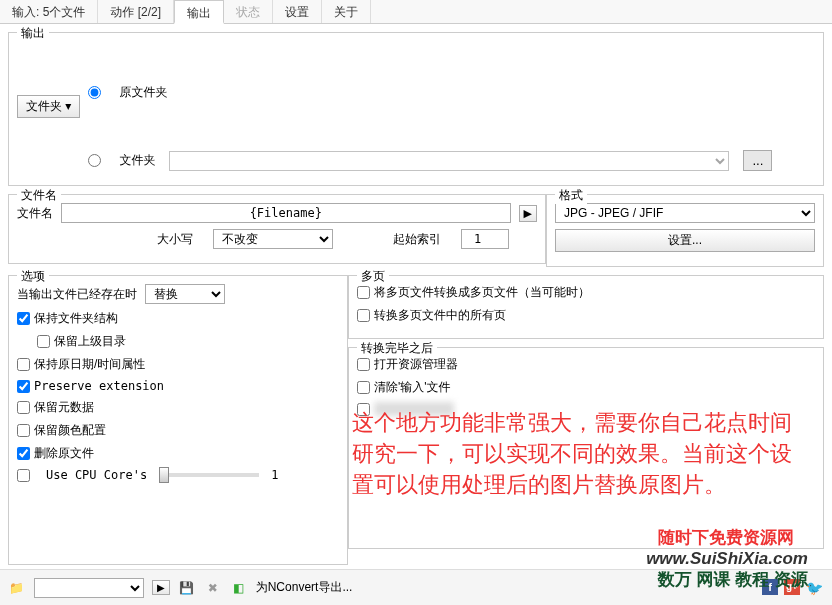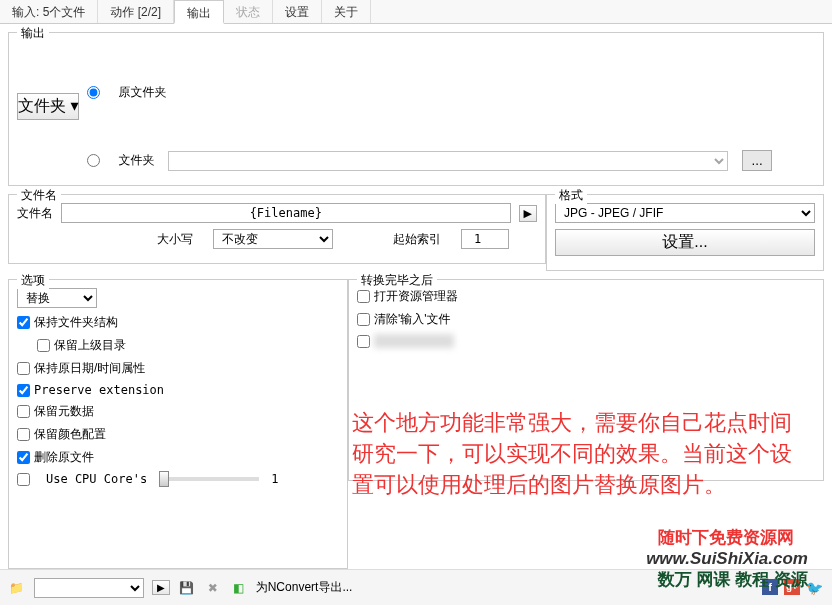--- a/index.html
+++ b/index.html
@@ -5,21 +5,21 @@
 * { box-sizing: border-box; margin: 0; padding: 0; }
 body { font-family: "Microsoft YaHei", SimSun, Arial, sans-serif; font-size: 12px; background: #fff; width: 832px; height: 605px; position: relative; overflow: hidden; }
 .tabs { display: flex; border-bottom: 1px solid #ccc; background: #f8f8f8; height: 24px; }
 .tab { padding: 4px 12px; border-right: 1px solid #ddd; cursor: pointer; font-size: 12px; color: #333; }
 .tab.active { background: #fff; border-bottom: 2px solid #fff; margin-bottom: -1px; border-top: 1px solid #ccc; border-left: 1px solid #ccc; border-right: 1px solid #ccc; }
 .tab.disabled { color: #aaa; }
 .content { padding: 8px; }
 .fieldset { border: 1px solid #ccc; margin-bottom: 8px; padding: 8px; position: relative; }
 .fieldset-label { position: absolute; top: -8px; left: 8px; background: #fff; padding: 0 4px; font-size: 12px; }
 .row { display: flex; align-items: center; gap: 8px; margin-bottom: 6px; }
-.btn { border: 1px solid #aaa; background: linear-gradient(#fff,#e8e8e8); padding: 2px 0; font-size: 16px; cursor: pointer; }
+.btn { border: 1px solid #aaa; background: linear-gradient(#fff,#e8e8e8); padding: 2px 8px; font-size: 12px; cursor: pointer; }
 .btn-arrow { padding: 1px 4px; font-size: 10px; }
 .radio-group { display: flex; flex-direction: column; gap: 6px; }
 .radio-row { display: flex; align-items: center; gap: 14px; margin-top: 43px; }
 input[type=radio], input[type=checkbox] { margin: 0 4px 0 0; }
 .text-input { border: 1px solid #aaa; padding: 2px 4px; font-family: monospace; font-size: 12px; text-align: center; }
 .select { border: 1px solid #aaa; padding: 1px 4px; background: #fff; font-size: 12px; }
 .wide { flex: 1; }
 .two-col { display: flex; }
 .col-left { width: 340px; }
 .col-right { flex: 1; }
@@ -102,20 +102,21 @@
         </div>
       </div>
     </div>
   </div>
 
   <div class="two-col">
     <div class="col-left">
       <div class="fieldset" style="height:290px">
         <span class="fieldset-label">选项</span>
         <div class="row">
+          <span>当输出文件已经存在时</span>
           <select class="select" style="width:80px"><option>替换</option></select>
         </div>
         <div class="checkbox-row">
             <input type="checkbox" checked="" style="">
             <label>保持文件夹结构</label>
           </div>
         <div class="checkbox-row indent">
             <input type="checkbox" style="">
             <label>保留上级目录</label>
           </div>
@@ -143,20 +144,31 @@
           <input type="checkbox" style="">
           <label style="font-family:monospace">Use CPU Core's</label>
           <div class="slider">
               <div class="slider-thumb"></div>
             </div>
           <span style="font-family:monospace">1</span>
         </div>
       </div>
     </div>
     <div class="col-right">
+      <div class="fieldset">
+        <span class="fieldset-label">多页</span>
+        <div class="checkbox-row">
+            <input type="checkbox" style="">
+            <label>将多页文件转换成多页文件（当可能时）</label>
+          </div>
+        <div class="checkbox-row">
+            <input type="checkbox" style="">
+            <label>转换多页文件中的所有页</label>
+          </div>
+      </div>
       <div class="fieldset" style="height:202px">
         <span class="fieldset-label">转换完毕之后</span>
         <div class="checkbox-row">
             <input type="checkbox" style="">
             <label>打开资源管理器</label>
           </div>
         <div class="checkbox-row">
             <input type="checkbox" style="">
             <label>清除'输入'文件</label>
           </div>

